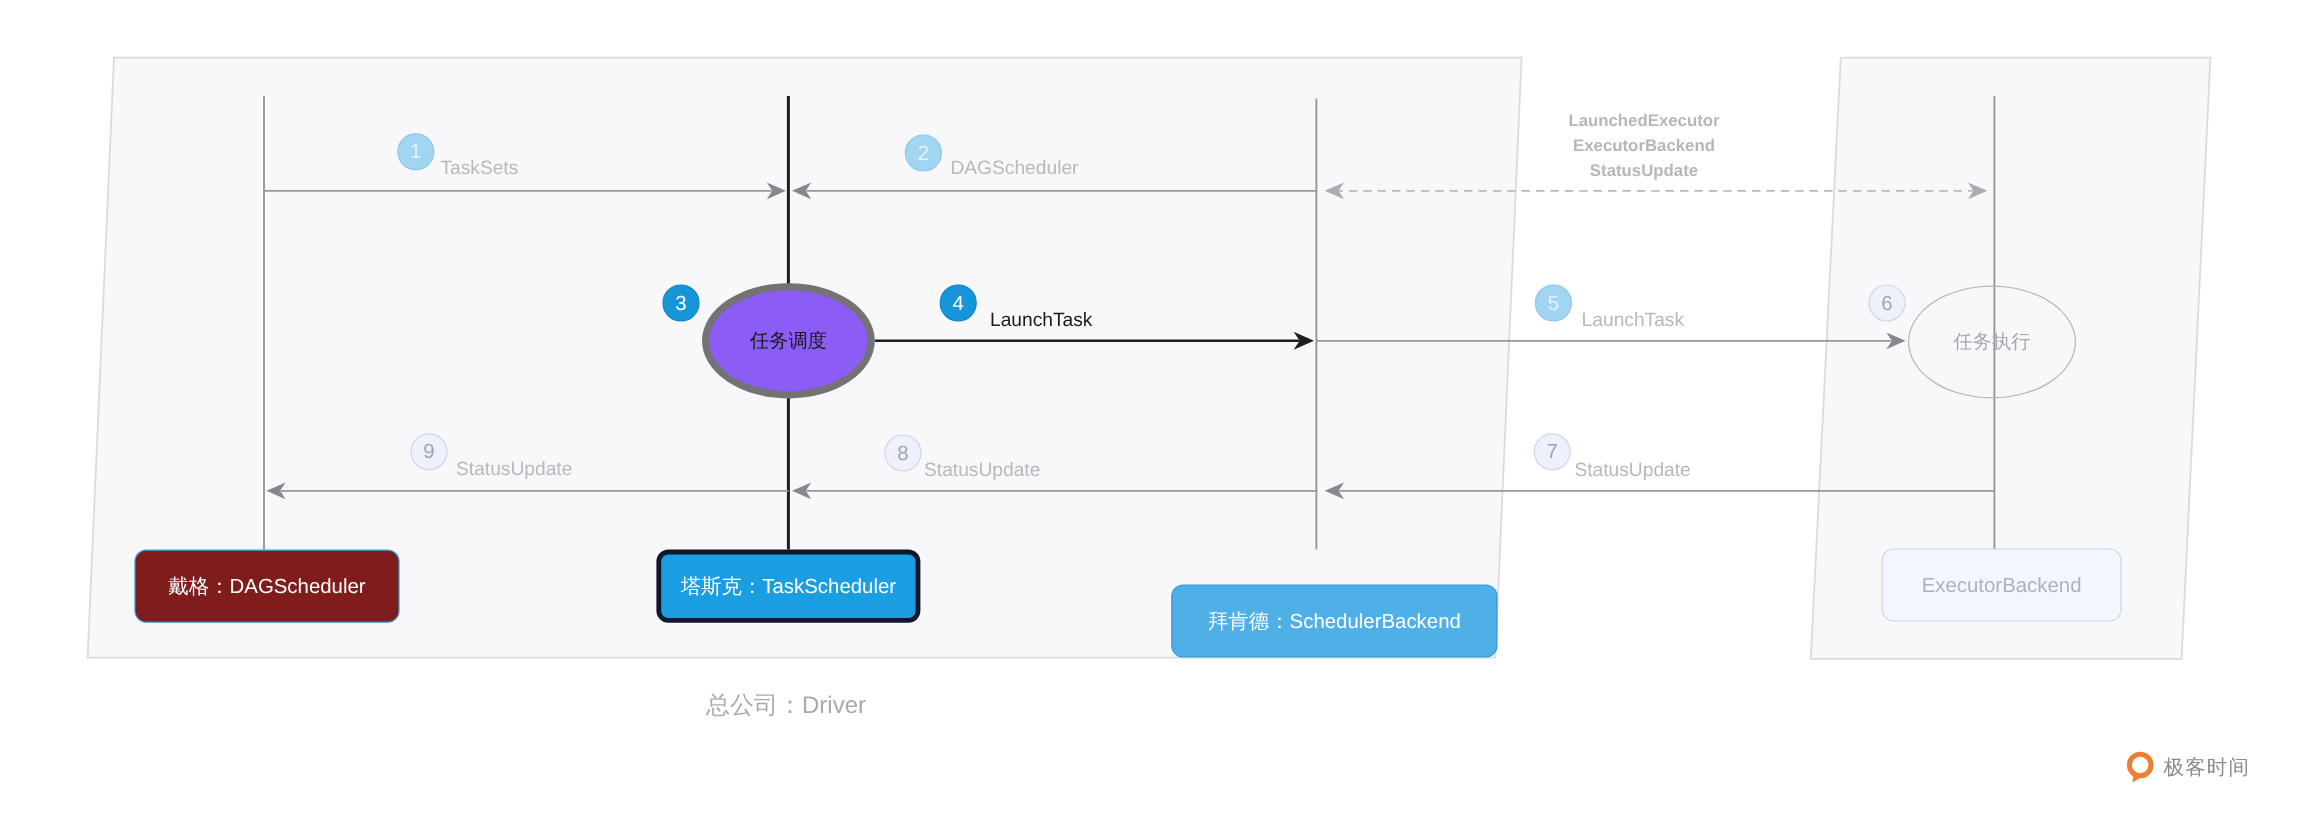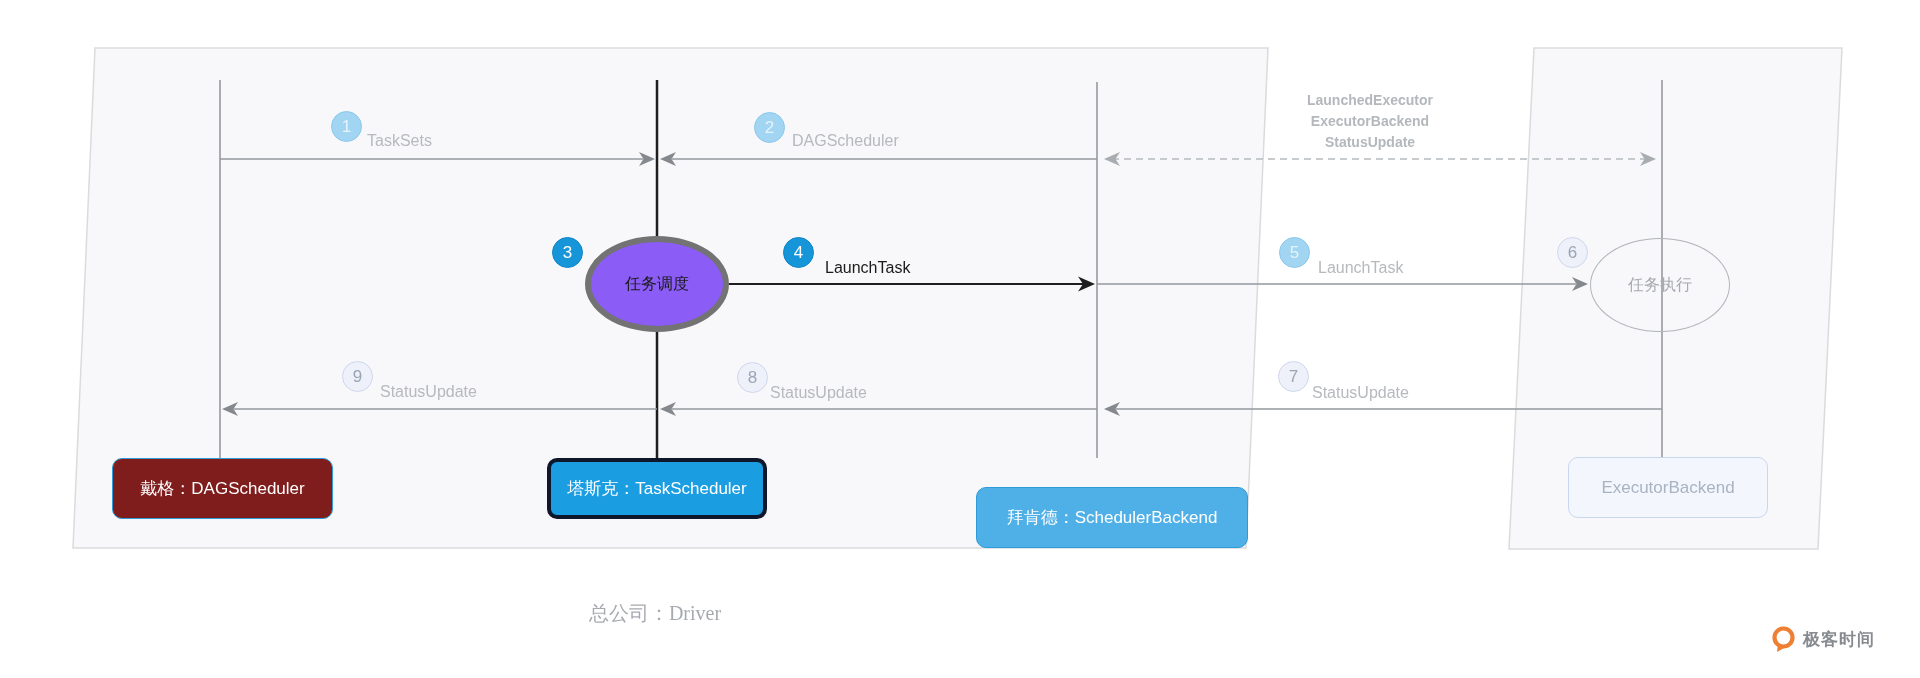--- a/index.html
+++ b/index.html
@@ -43,21 +43,21 @@
     display:flex;align-items:center;justify-content:center;
     font-size:16px;white-space:nowrap;
   }
   .ellipse.solid{background:#8b5cf6;border:6px solid #737373;color:#1a1a1a;}
   .ellipse.ghost{background:transparent;border:1.5px solid #b0b4b8;color:#a6aab0;}
 
   
   .caption{position:absolute;width:400px;text-align:center;font-size:20px;color:#a7abb0;}
 
   
-  .logo{position:absolute;display:flex;align-items:center;font-weight:bold;}
+  .logo{position:absolute;display:flex;align-items:center;}
   .logo .logo-text{font-size:17px;color:#878b90;margin-left:6px;letter-spacing:1px;}
 </style>
 </head>
 <body>
 
 <div class="canvas">
 
   <svg class="layer" width="1920" height="678" viewBox="0 0 1920 678">
 
     <polygon points="95,48 1268,48 1246,548 73,548" fill="#f8f8fa" stroke="#dadbdd" stroke-width="1.5"></polygon>
@@ -130,21 +130,21 @@
     <div>LaunchedExecutor</div>
     <div>ExecutorBackend</div>
     <div>StatusUpdate</div>
   </div>
 
   <div class="node dag" style="left:112px;top:458px;width:221px;">戴格：DAGScheduler</div>
   <div class="node task" style="left:547px;top:458px;width:220px;">塔斯克：TaskScheduler</div>
   <div class="node backend" style="left:976px;top:458px;width:272px;margin-top:29px;">拜肯德：SchedulerBackend</div>
   <div class="node execb" style="left:1568px;top:457px;width:200px;">ExecutorBackend</div>
 
-  <div class="caption" style="left:455px;top:600px;font-family:Liberation Serif, serif;">总公司：Driver</div>
+  <div class="caption" style="left:455px;top:574px;">总公司：Driver</div>
 
   <div class="logo" style="left:1770px;top:625px;">
     <svg width="27" height="29" viewBox="0 0 27 29">
       <circle cx="13.5" cy="12.5" r="9" fill="none" stroke="#ee7f33" stroke-width="4.2"></circle>
       <path d="M8,19 L16.5,21.5 L7,27 Z" fill="#ee7f33"></path>
     </svg>
     <span class="logo-text">极客时间</span>
   </div>
 
 </div>

